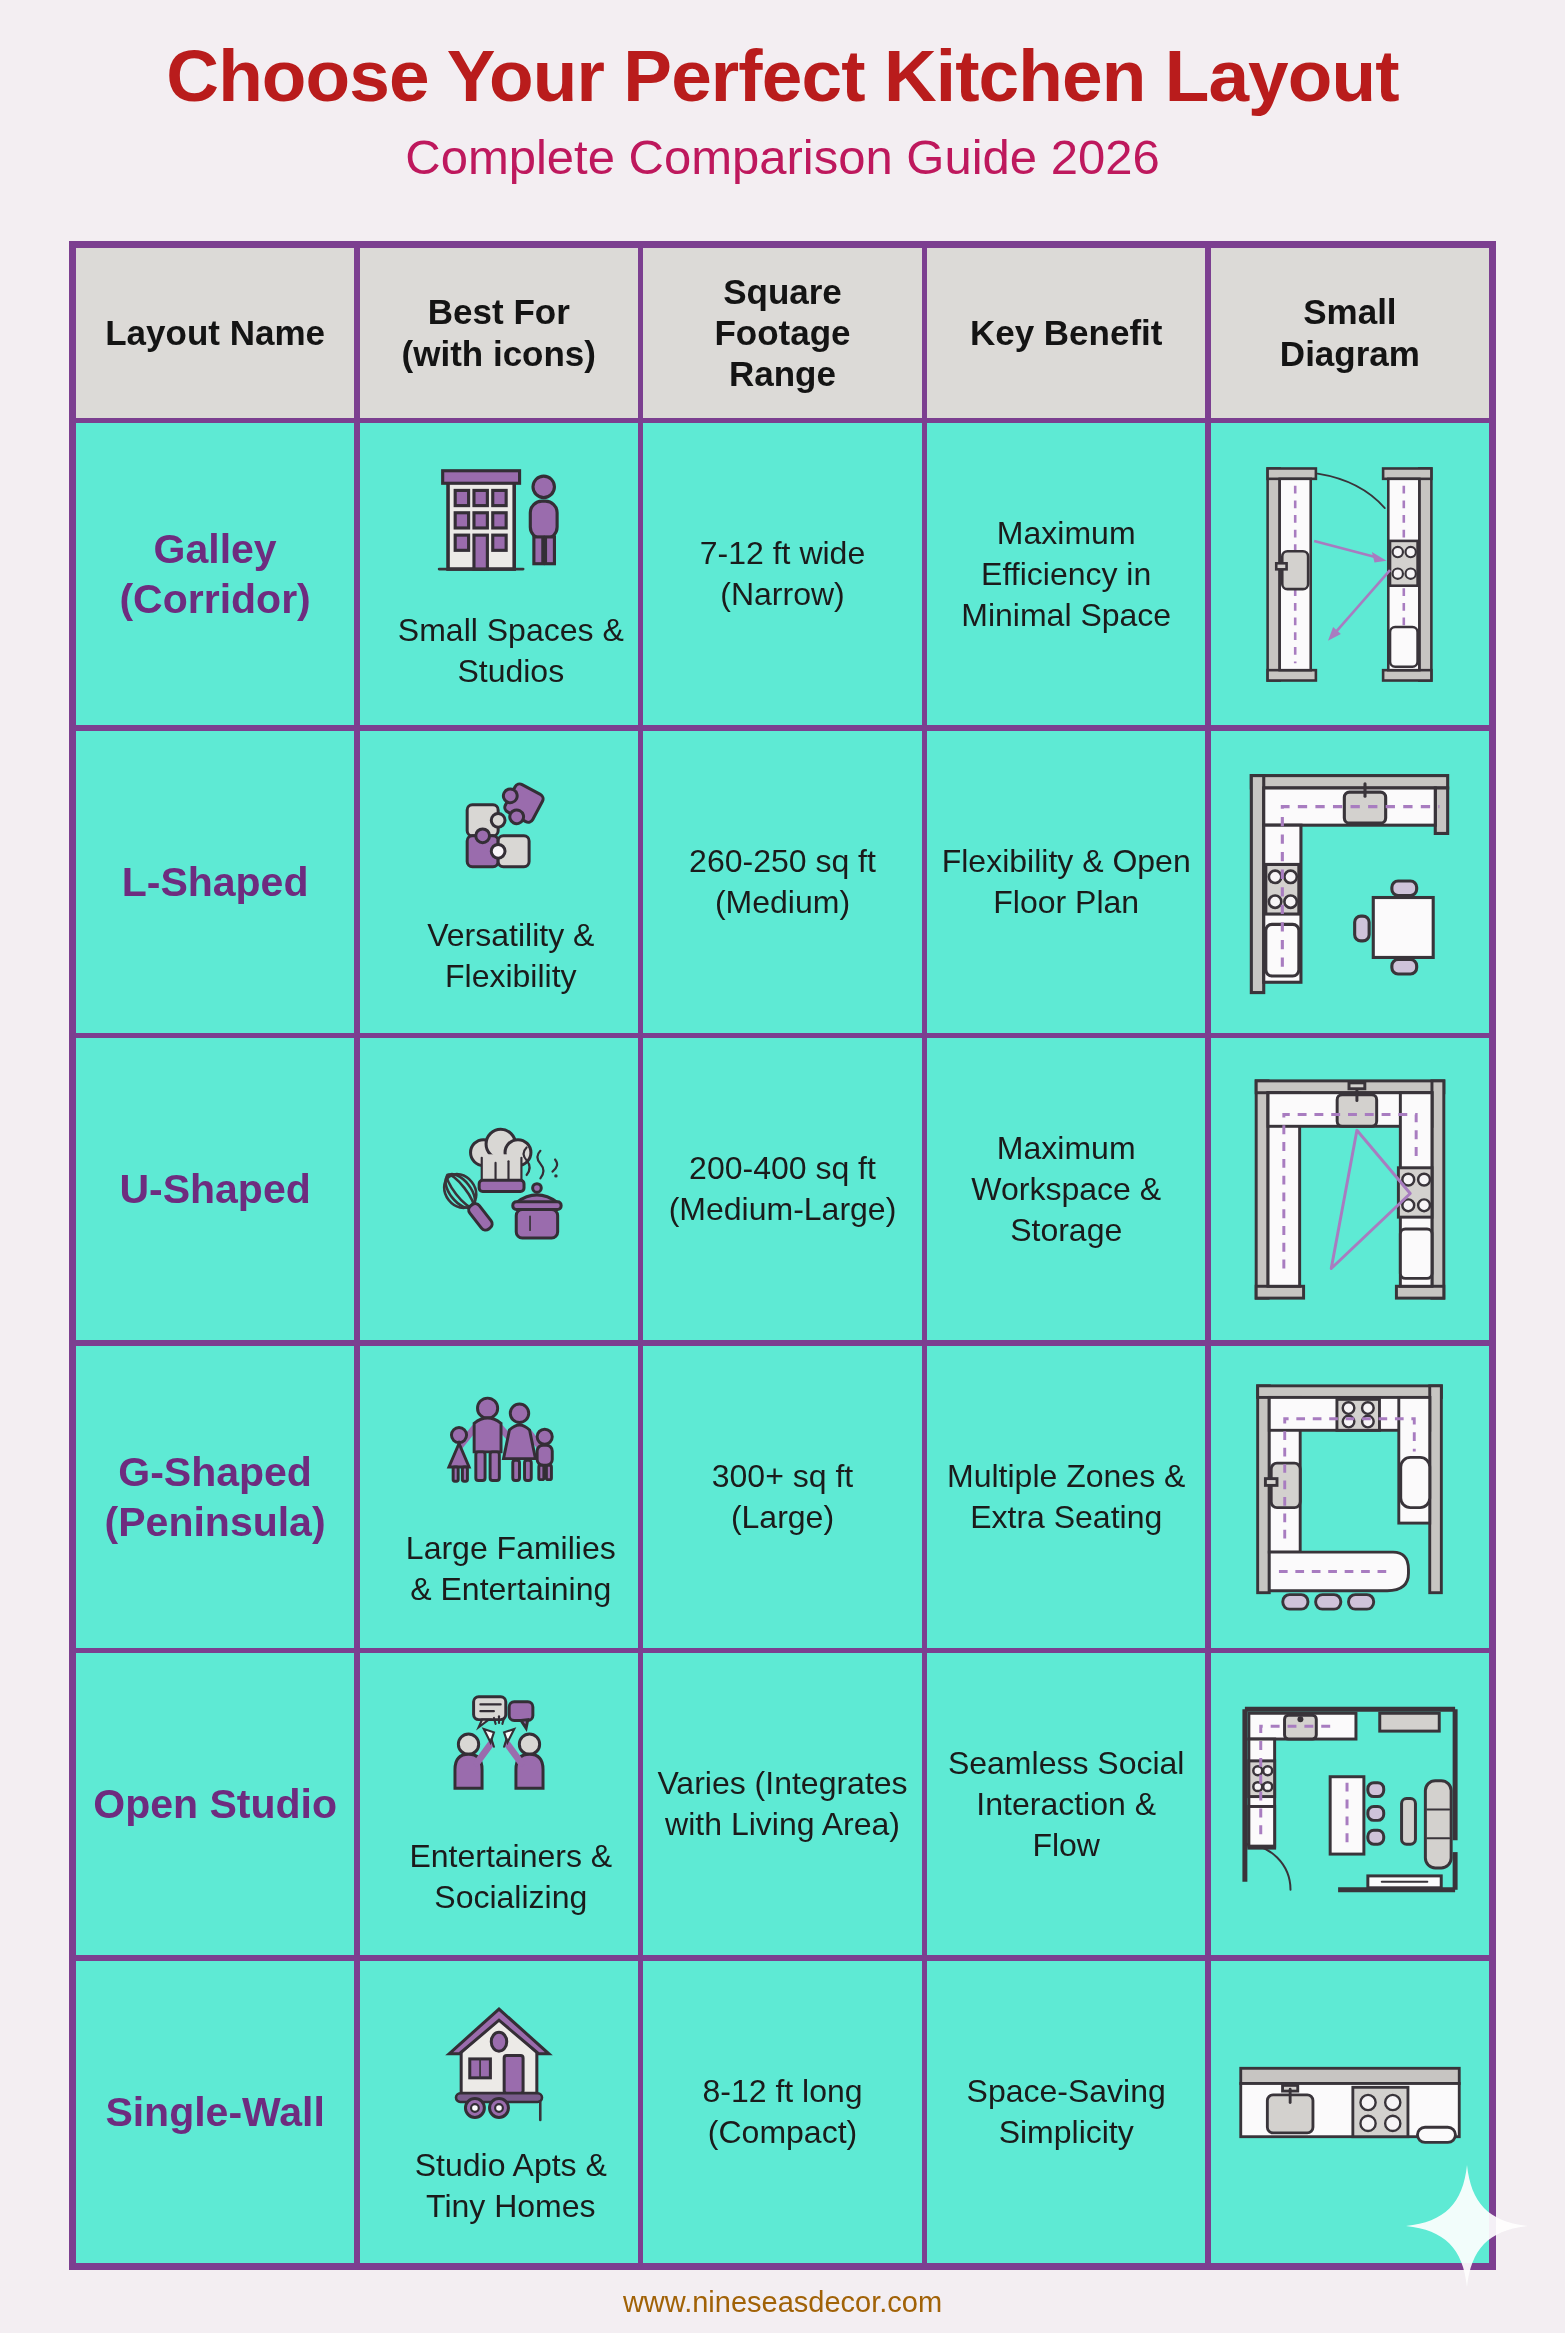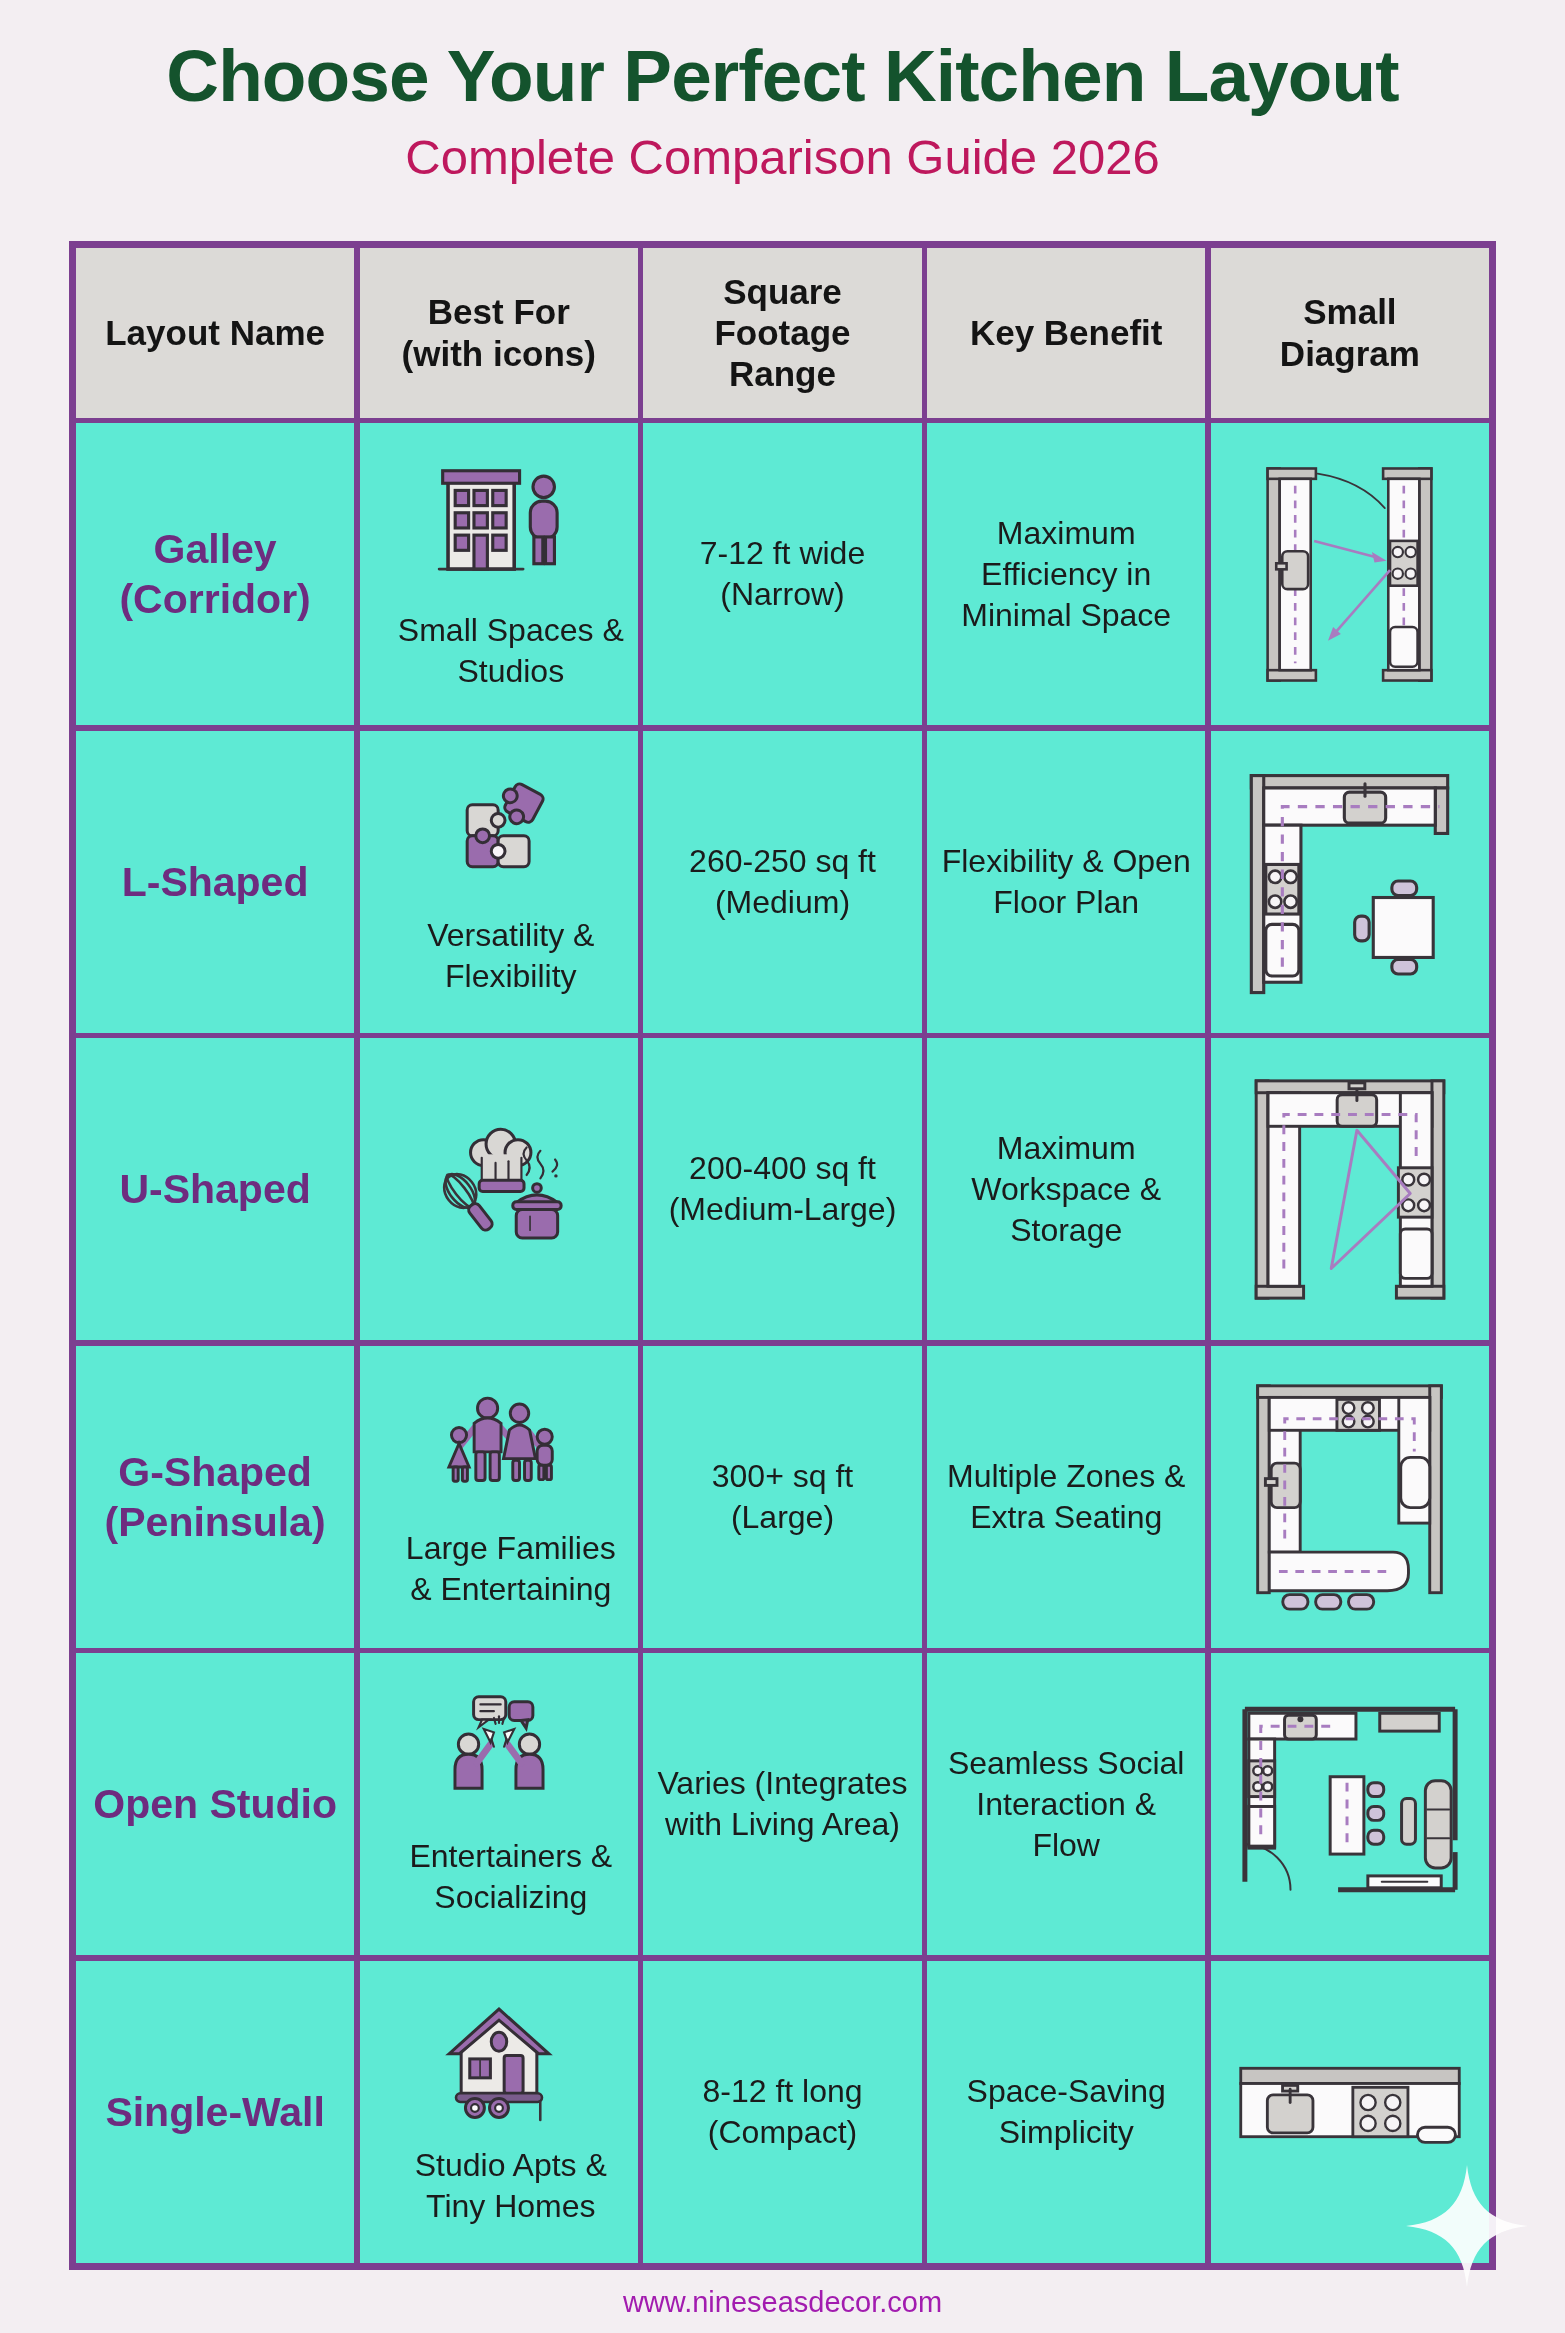--- a/index.html
+++ b/index.html
@@ -4,21 +4,21 @@
 <style>
   html,body{margin:0;padding:0;}
   body{
     width:1565px;height:2333px;position:relative;overflow:hidden;
     background:#f3eef2;
     font-family:"Liberation Sans",sans-serif;
     color:#1b1b1b;
   }
   .header{text-align:center;padding-top:35px;}
   .title{
-    font-size:73px;font-weight:bold;color:#14532d;
+    font-size:73px;font-weight:bold;color:#b91c1c;
     letter-spacing:-0.9px;white-space:nowrap;line-height:1.12;
   }
   .subtitle{font-size:49px;color:#be185d;margin-top:11px;line-height:1.2;}
   .tableWrap{width:1427px;margin:54px auto 0;box-sizing:border-box;}
   .grid{
     display:grid;grid-template-columns:repeat(5,1fr);
     gap:5.5px;background:#7c3f90;border:7.4px solid #7c3f90;
   }
   .trow{display:contents;}
   .th{
@@ -28,21 +28,21 @@
     color:#141414;padding:0 26px;box-sizing:border-box;
   }
   .td{
     background:#5eead4;height:302px;
     display:flex;flex-direction:column;align-items:center;justify-content:center;
     text-align:center;font-size:32px;line-height:1.28;padding:0 13px;
     box-sizing:border-box;
   }
   .name{font-weight:bold;font-size:41px;color:#6e2c7f;line-height:1.22;}
   .bestlabel{margin-top:9.2px;margin-left:24px;}
-  .footer{ text-align:center;margin-top:16.6px;font-size:29px;color:#a21caf;}
+  .footer{ text-align:center;margin-top:16.6px;font-size:29px;color:#a16207;}
   .sparkle{position:absolute;top:2165px;right:37px;width:122px;height:122px;opacity:.92;}
 
   
   .sw{fill:#fbfafb;stroke:#39343a;stroke-width:3}
   .sg{fill:#d3d1ce;stroke:#39343a;stroke-width:3}
   .wall{fill:#c7c5c2;stroke:#39343a;stroke-width:3}
   .sp{fill:#9a6cad;stroke:#342e36;stroke-width:3.5}
   .gp{fill:#d9d7d4;stroke:#342e36;stroke-width:3.5}
   .ln{fill:none;stroke:#39343a;stroke-width:3;stroke-linecap:round;stroke-linejoin:round}
   .ln2{fill:none;stroke:#39343a;stroke-width:2;stroke-linecap:round}

